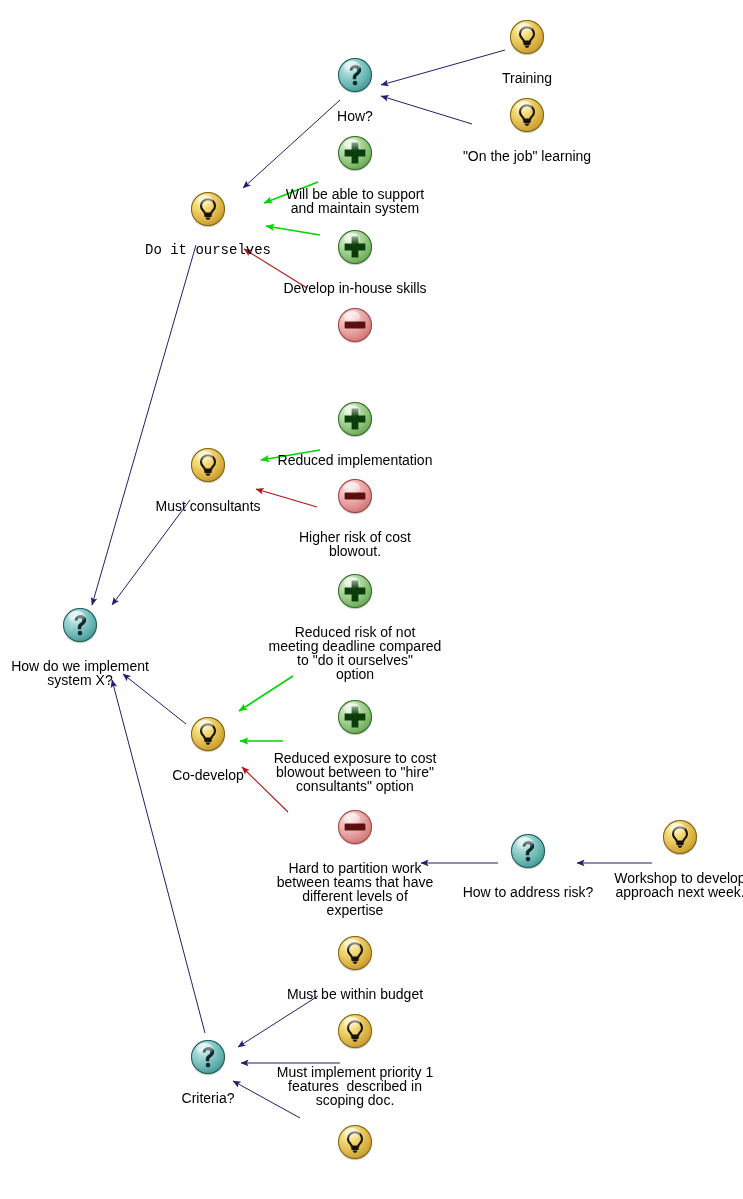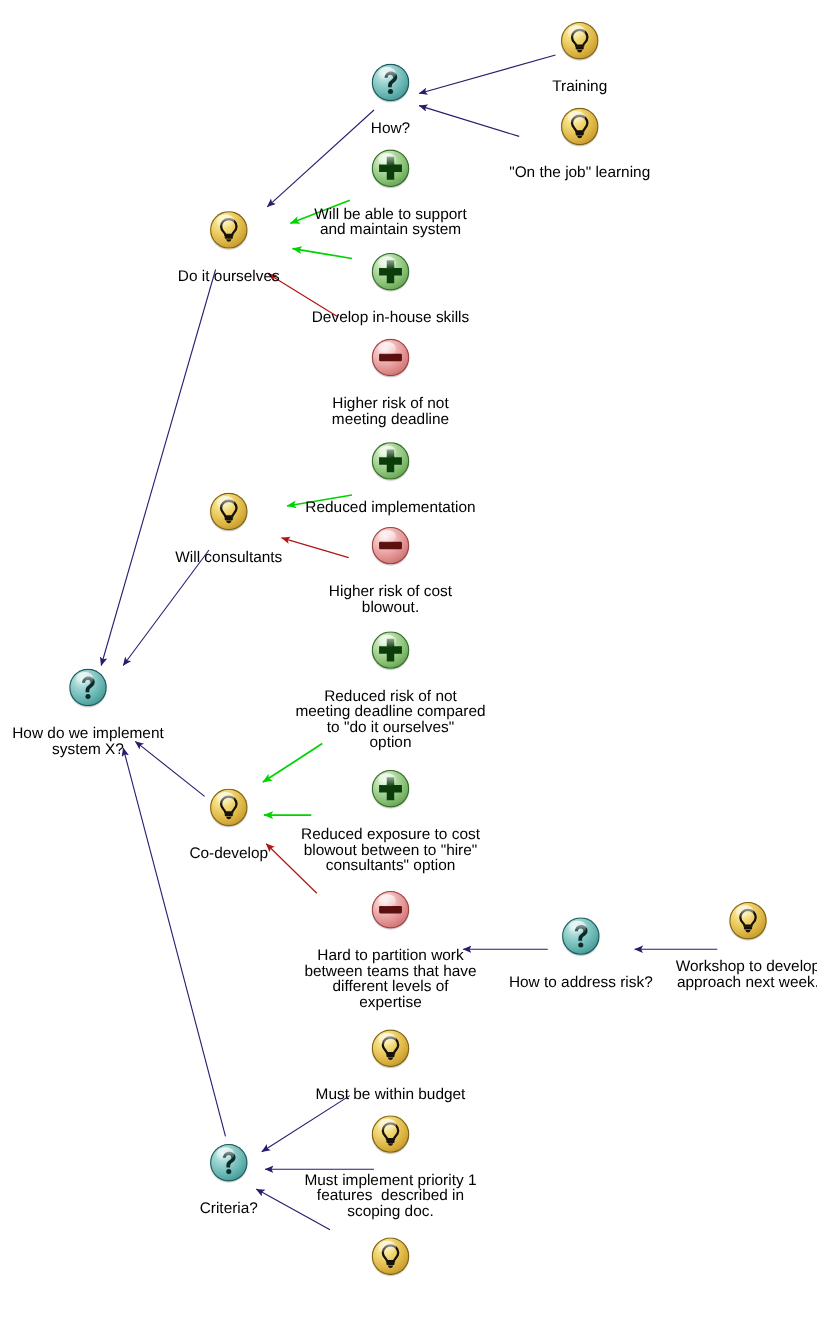--- a/index.html
+++ b/index.html
@@ -123,21 +123,21 @@
   <span class="icon ico-idea">
     <svg viewBox="0 0 34 34" aria-hidden="true">
       <path d="M17 7.2c-4.0 0-7.0 3.0-7.0 6.7 0 2.5 1.3 4.0 2.5 5.2 .9 .9 1.3 1.5 1.35 2.4h6.3c.05-.9 .45-1.5 1.35-2.4 1.2-1.2 2.5-2.7 2.5-5.2 0-3.7-3.0-6.7-7.0-6.7z" fill="none" stroke="#16120a" stroke-width="2.1"></path>
       <rect x="13.3" y="22.1" width="7.4" height="3.0" rx="1" fill="#16120a"></rect>
       <path d="M14.6 25.4h4.8c-.35 1.5-1.15 2.3-2.4 2.3s-2.05-.8-2.4-2.3z" fill="#16120a"></path>
     </svg>
     <span class="gloss"></span>
   </span>
 <span class="label">"On the job" learning</span>
       </div>
-      <div class="node" style="left: 208px; top: 192px; width: 150px;">
+      <div class="node" style="left: 208px; top: 192px; width: 150px; font-family: Liberation Mono, monospace;">
   <span class="icon ico-idea">
     <svg viewBox="0 0 34 34" aria-hidden="true">
       <path d="M17 7.2c-4.0 0-7.0 3.0-7.0 6.7 0 2.5 1.3 4.0 2.5 5.2 .9 .9 1.3 1.5 1.35 2.4h6.3c.05-.9 .45-1.5 1.35-2.4 1.2-1.2 2.5-2.7 2.5-5.2 0-3.7-3.0-6.7-7.0-6.7z" fill="none" stroke="#16120a" stroke-width="2.1"></path>
       <rect x="13.3" y="22.1" width="7.4" height="3.0" rx="1" fill="#16120a"></rect>
       <path d="M14.6 25.4h4.8c-.35 1.5-1.15 2.3-2.4 2.3s-2.05-.8-2.4-2.3z" fill="#16120a"></path>
     </svg>
     <span class="gloss"></span>
   </span>
 <span class="label">Do it ourselves</span>
       </div>
@@ -160,33 +160,31 @@
   </span>
 <span class="label">Develop in-house skills</span>
       </div>
       <div class="node" style="left: 355px; top: 308px; width: 180px;">
   <span class="icon ico-con">
     <svg viewBox="0 0 34 34" aria-hidden="true">
       <rect x="6.6" y="13.6" width="20.8" height="6.8" rx="1.2" fill="#5c0f0f"></rect>
     </svg>
     <span class="gloss"></span>
   </span>
-<span class="label">Higher risk of not
-meeting deadline</span>
       </div>
       <div class="node" style="left: 208px; top: 448px; width: 150px;">
   <span class="icon ico-idea">
     <svg viewBox="0 0 34 34" aria-hidden="true">
       <path d="M17 7.2c-4.0 0-7.0 3.0-7.0 6.7 0 2.5 1.3 4.0 2.5 5.2 .9 .9 1.3 1.5 1.35 2.4h6.3c.05-.9 .45-1.5 1.35-2.4 1.2-1.2 2.5-2.7 2.5-5.2 0-3.7-3.0-6.7-7.0-6.7z" fill="none" stroke="#16120a" stroke-width="2.1"></path>
       <rect x="13.3" y="22.1" width="7.4" height="3.0" rx="1" fill="#16120a"></rect>
       <path d="M14.6 25.4h4.8c-.35 1.5-1.15 2.3-2.4 2.3s-2.05-.8-2.4-2.3z" fill="#16120a"></path>
     </svg>
     <span class="gloss"></span>
   </span>
-<span class="label">Will consultants</span>
+<span class="label">Must consultants</span>
       </div>
       <div class="node" style="left: 355px; top: 402px; width: 200px;">
   <span class="icon ico-pro">
     <svg viewBox="0 0 34 34" aria-hidden="true">
       <path d="M13.6 6.6h6.8v7.0h7.0v6.8h-7.0v7.0h-6.8v-7.0h-7.0v-6.8h7.0z" fill="#0b3d0b"></path>
     </svg>
     <span class="gloss"></span>
   </span>
 <span class="label">Reduced implementation</span>
       </div>

